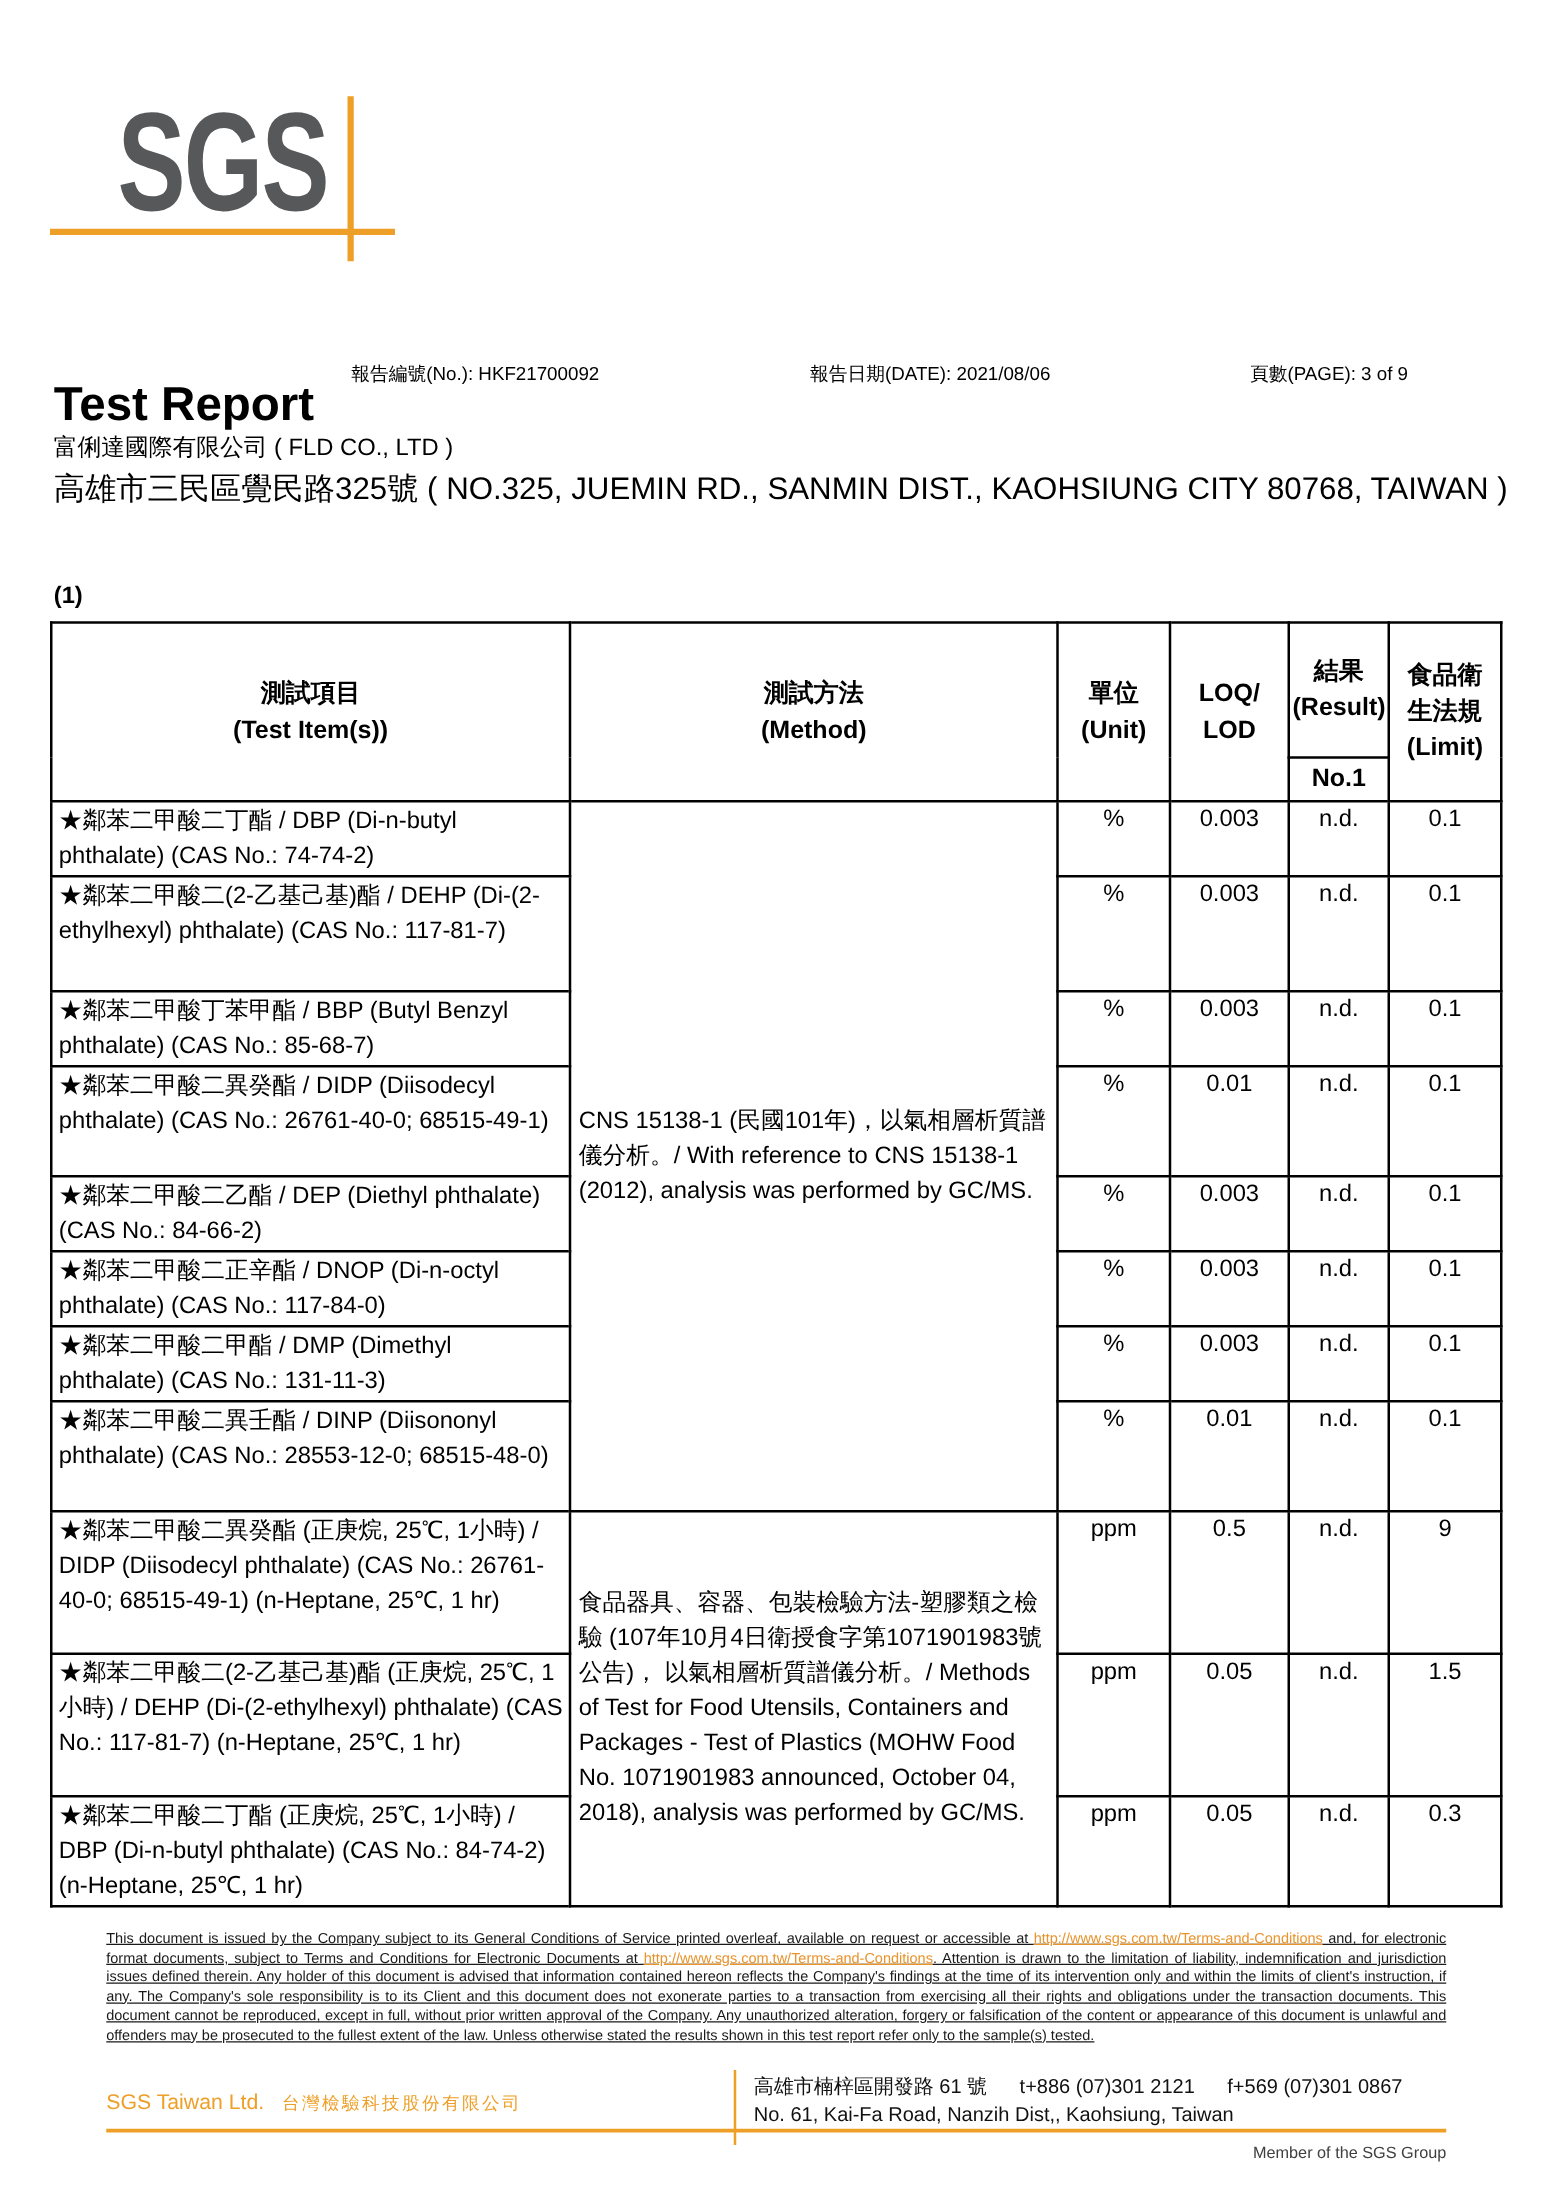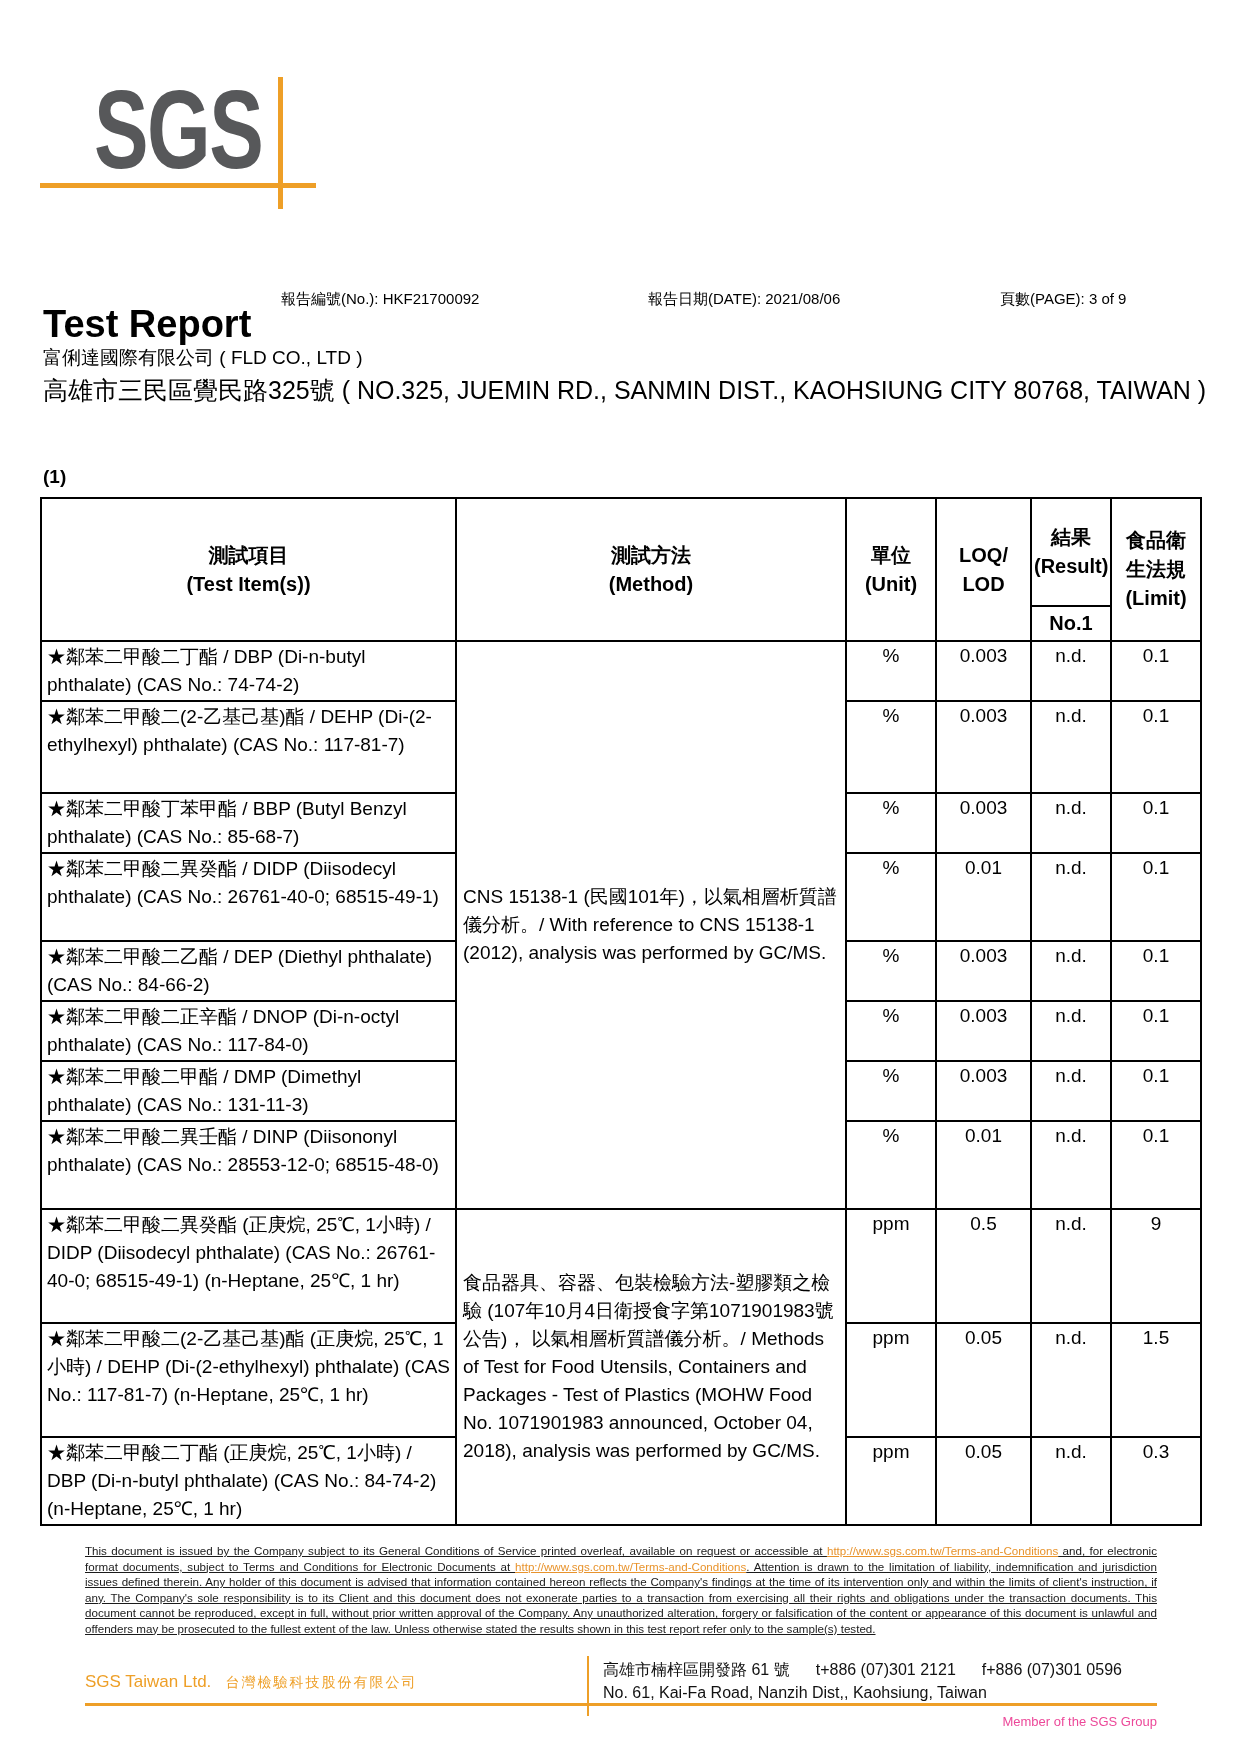--- a/index.html
+++ b/index.html
@@ -62,21 +62,21 @@
     position:absolute; left:85px; top:1543px; width:1072px;
     font-size:11.6px; line-height:1.34; text-align:justify; color:#1a1a1a;text-decoration:underline;
   }
   .legal-link{ color:#e8932c; text-decoration:underline; }
   .brand-row{ position:absolute; left:85px; top:1672px; font-size:17px; color:#ee9f27; white-space:nowrap; }
   .brand-zh{ font-family:"DejaVu Serif", serif; font-size:14px; letter-spacing:2px; }
   .brand-divider{ position:absolute; left:587px; top:1656px; width:2px; height:60px; background:#ee9f27; }
   .office{ position:absolute; left:603px; top:1658px; font-size:16px; line-height:23px; color:#111; white-space:nowrap; }
   .office .gap{ display:inline-block; width:26px; }
   .footer-rule{ position:absolute; left:85px; top:1703px; width:1072px; height:3px; background:#ee9f27; }
-  .member{ position:absolute; right:84px; top:1714px; font-size:13px; color:#ec4899; }
+  .member{ position:absolute; right:84px; top:1714px; font-size:13px; color:#404040; }
 </style>
 </head>
 <body>
 
 <div class="page">
 
   <div class="logo-text">SGS</div>
   <div class="logo-hline"></div>
   <div class="logo-vline"></div>
 
@@ -202,20 +202,20 @@
 
   <div class="legal"><span>This document is issued by the Company subject to its General Conditions of Service printed overleaf, available on request or accessible at </span><a class="legal-link" href="#">http://www.sgs.com.tw/Terms-and-Conditions</a><span> and, for electronic format documents, subject to Terms and Conditions for Electronic Documents at </span><a class="legal-link" href="#">http://www.sgs.com.tw/Terms-and-Conditions</a><span>. Attention is drawn to the limitation of liability, indemnification and jurisdiction issues defined therein. Any holder of this document is advised that information contained hereon reflects the Company's findings at the time of its intervention only and within the limits of client's instruction, if any. The Company's sole responsibility is to its Client and this document does not exonerate parties to a transaction from exercising all their rights and obligations under the transaction documents. This document cannot be reproduced, except in full, without prior written approval of the Company. Any unauthorized alteration, forgery or falsification of the content or appearance of this document is unlawful and offenders may be prosecuted to the fullest extent of the law. Unless otherwise stated the results shown in this test report refer only to the sample(s) tested.</span></div>
 
   <div class="brand-row">
     <span>SGS Taiwan Ltd.</span>&nbsp;&nbsp;
     <span class="brand-zh">台灣檢驗科技股份有限公司</span>
   </div>
   <div class="brand-divider"></div>
   <div class="office">
     <div>
-      <span>高雄市楠梓區開發路 61 號</span><span class="gap"></span><span>t+886 (07)301 2121</span><span class="gap"></span><span>f+886 (07)301 0596</span>
+      <span>高雄市楠梓區開發路 61 號</span><span class="gap"></span><span>t+886 (07)301 2121</span><span class="gap"></span><span>f+569 (07)301 0867</span>
     </div>
     <div>No. 61, Kai-Fa Road, Nanzih Dist,, Kaohsiung, Taiwan</div>
   </div>
   <div class="footer-rule"></div>
   <div class="member">Member of the SGS Group</div>
 
 </div>
 
 </body></html>

